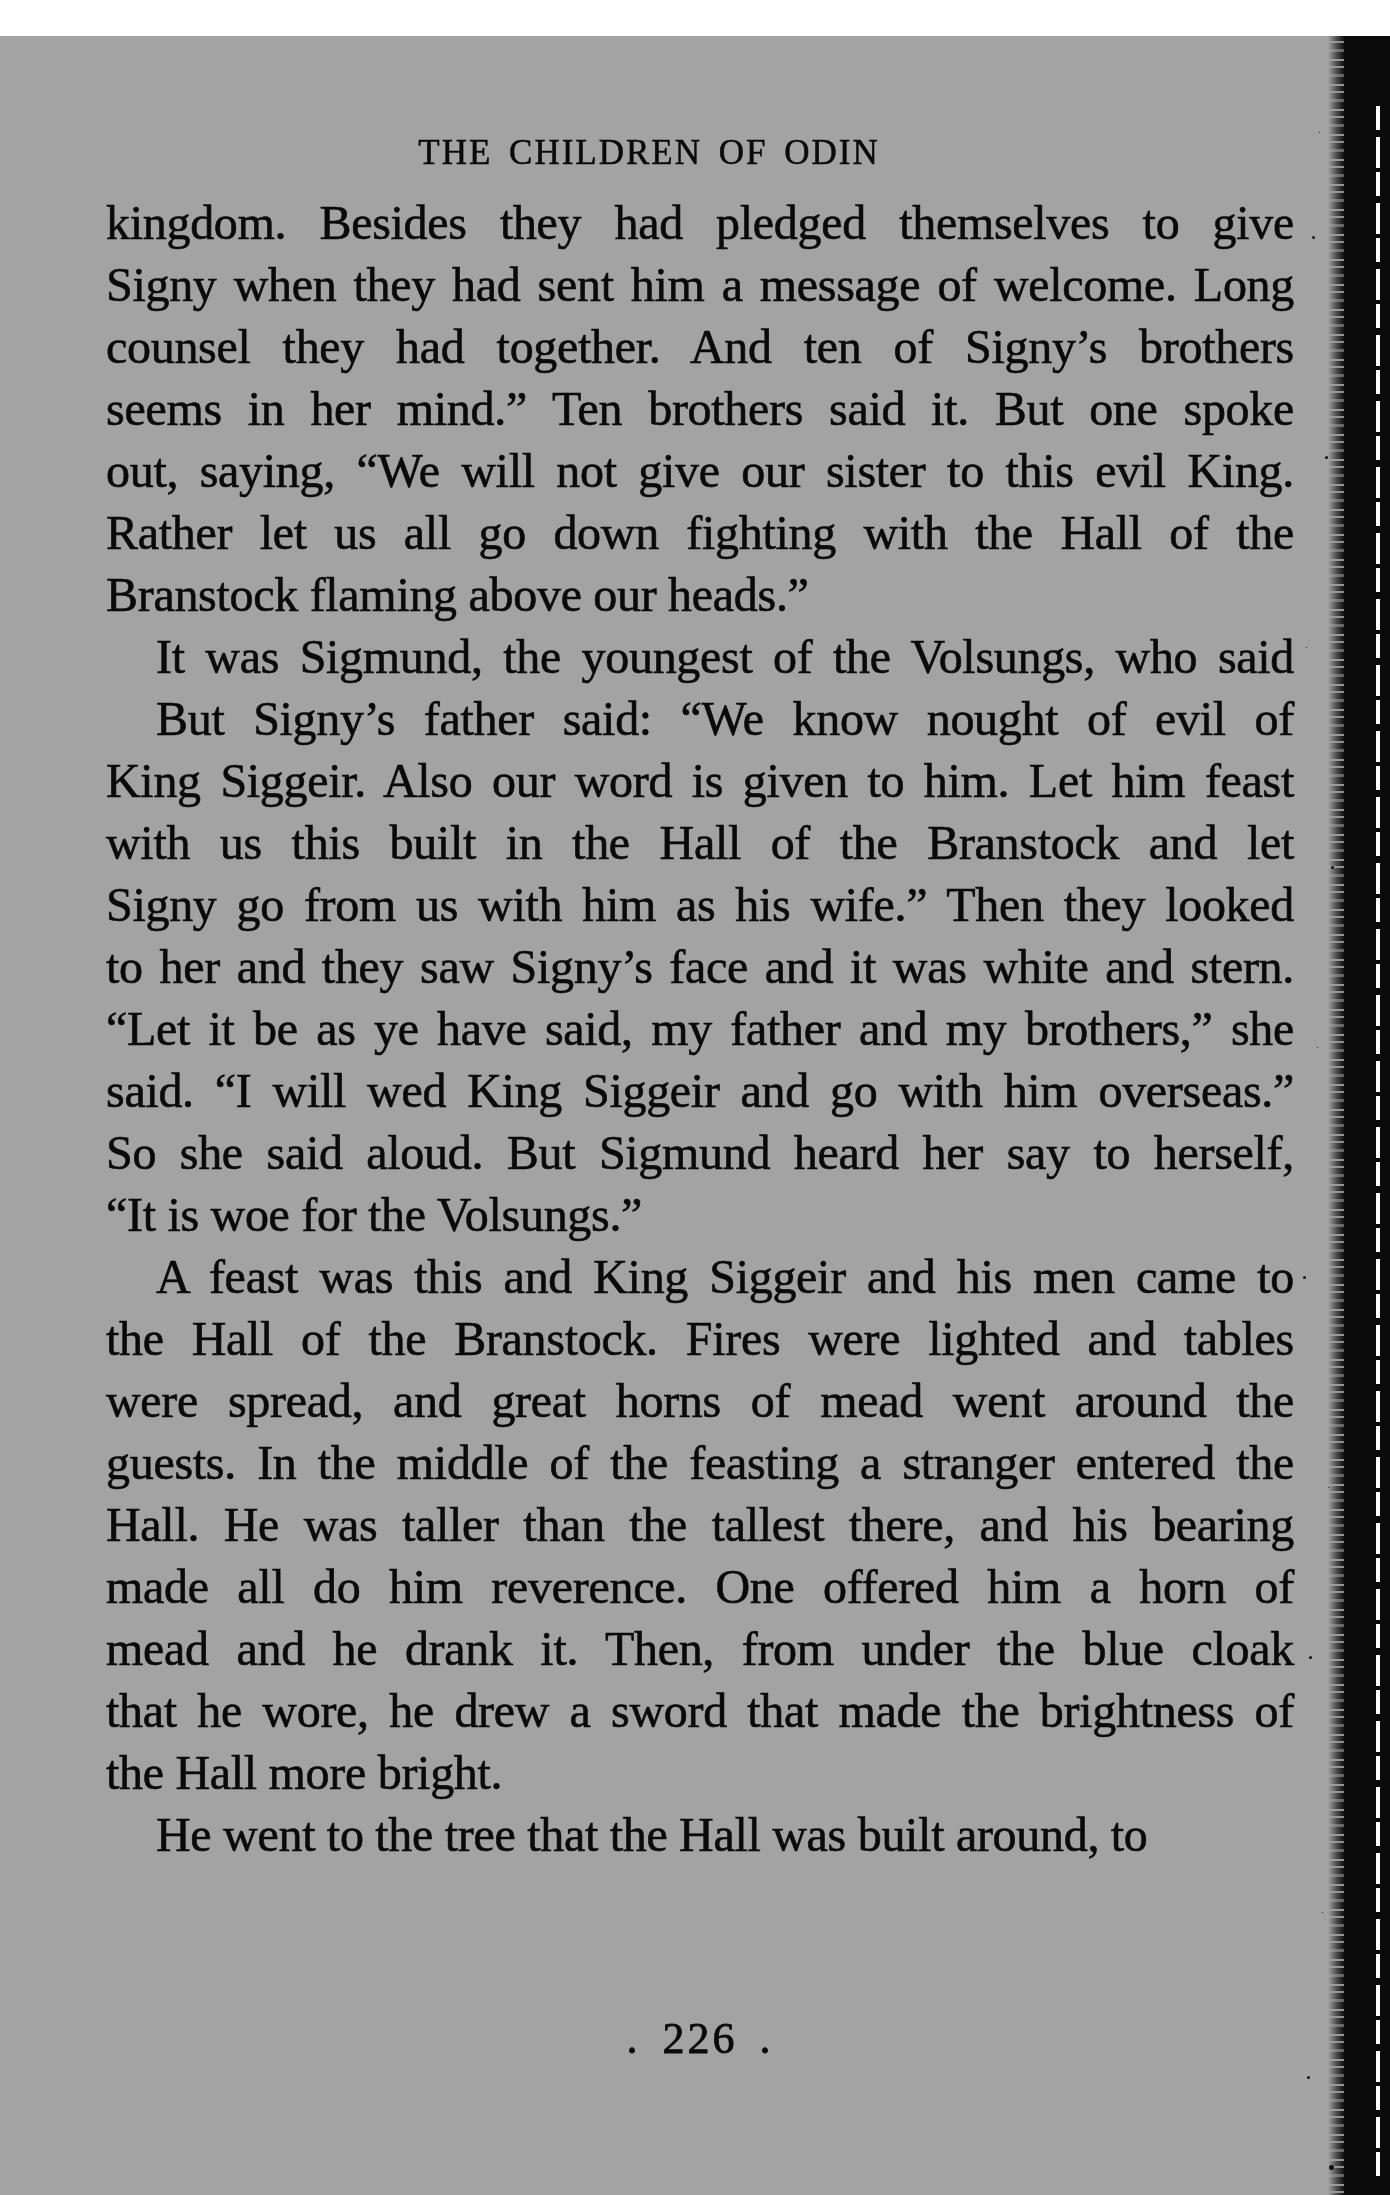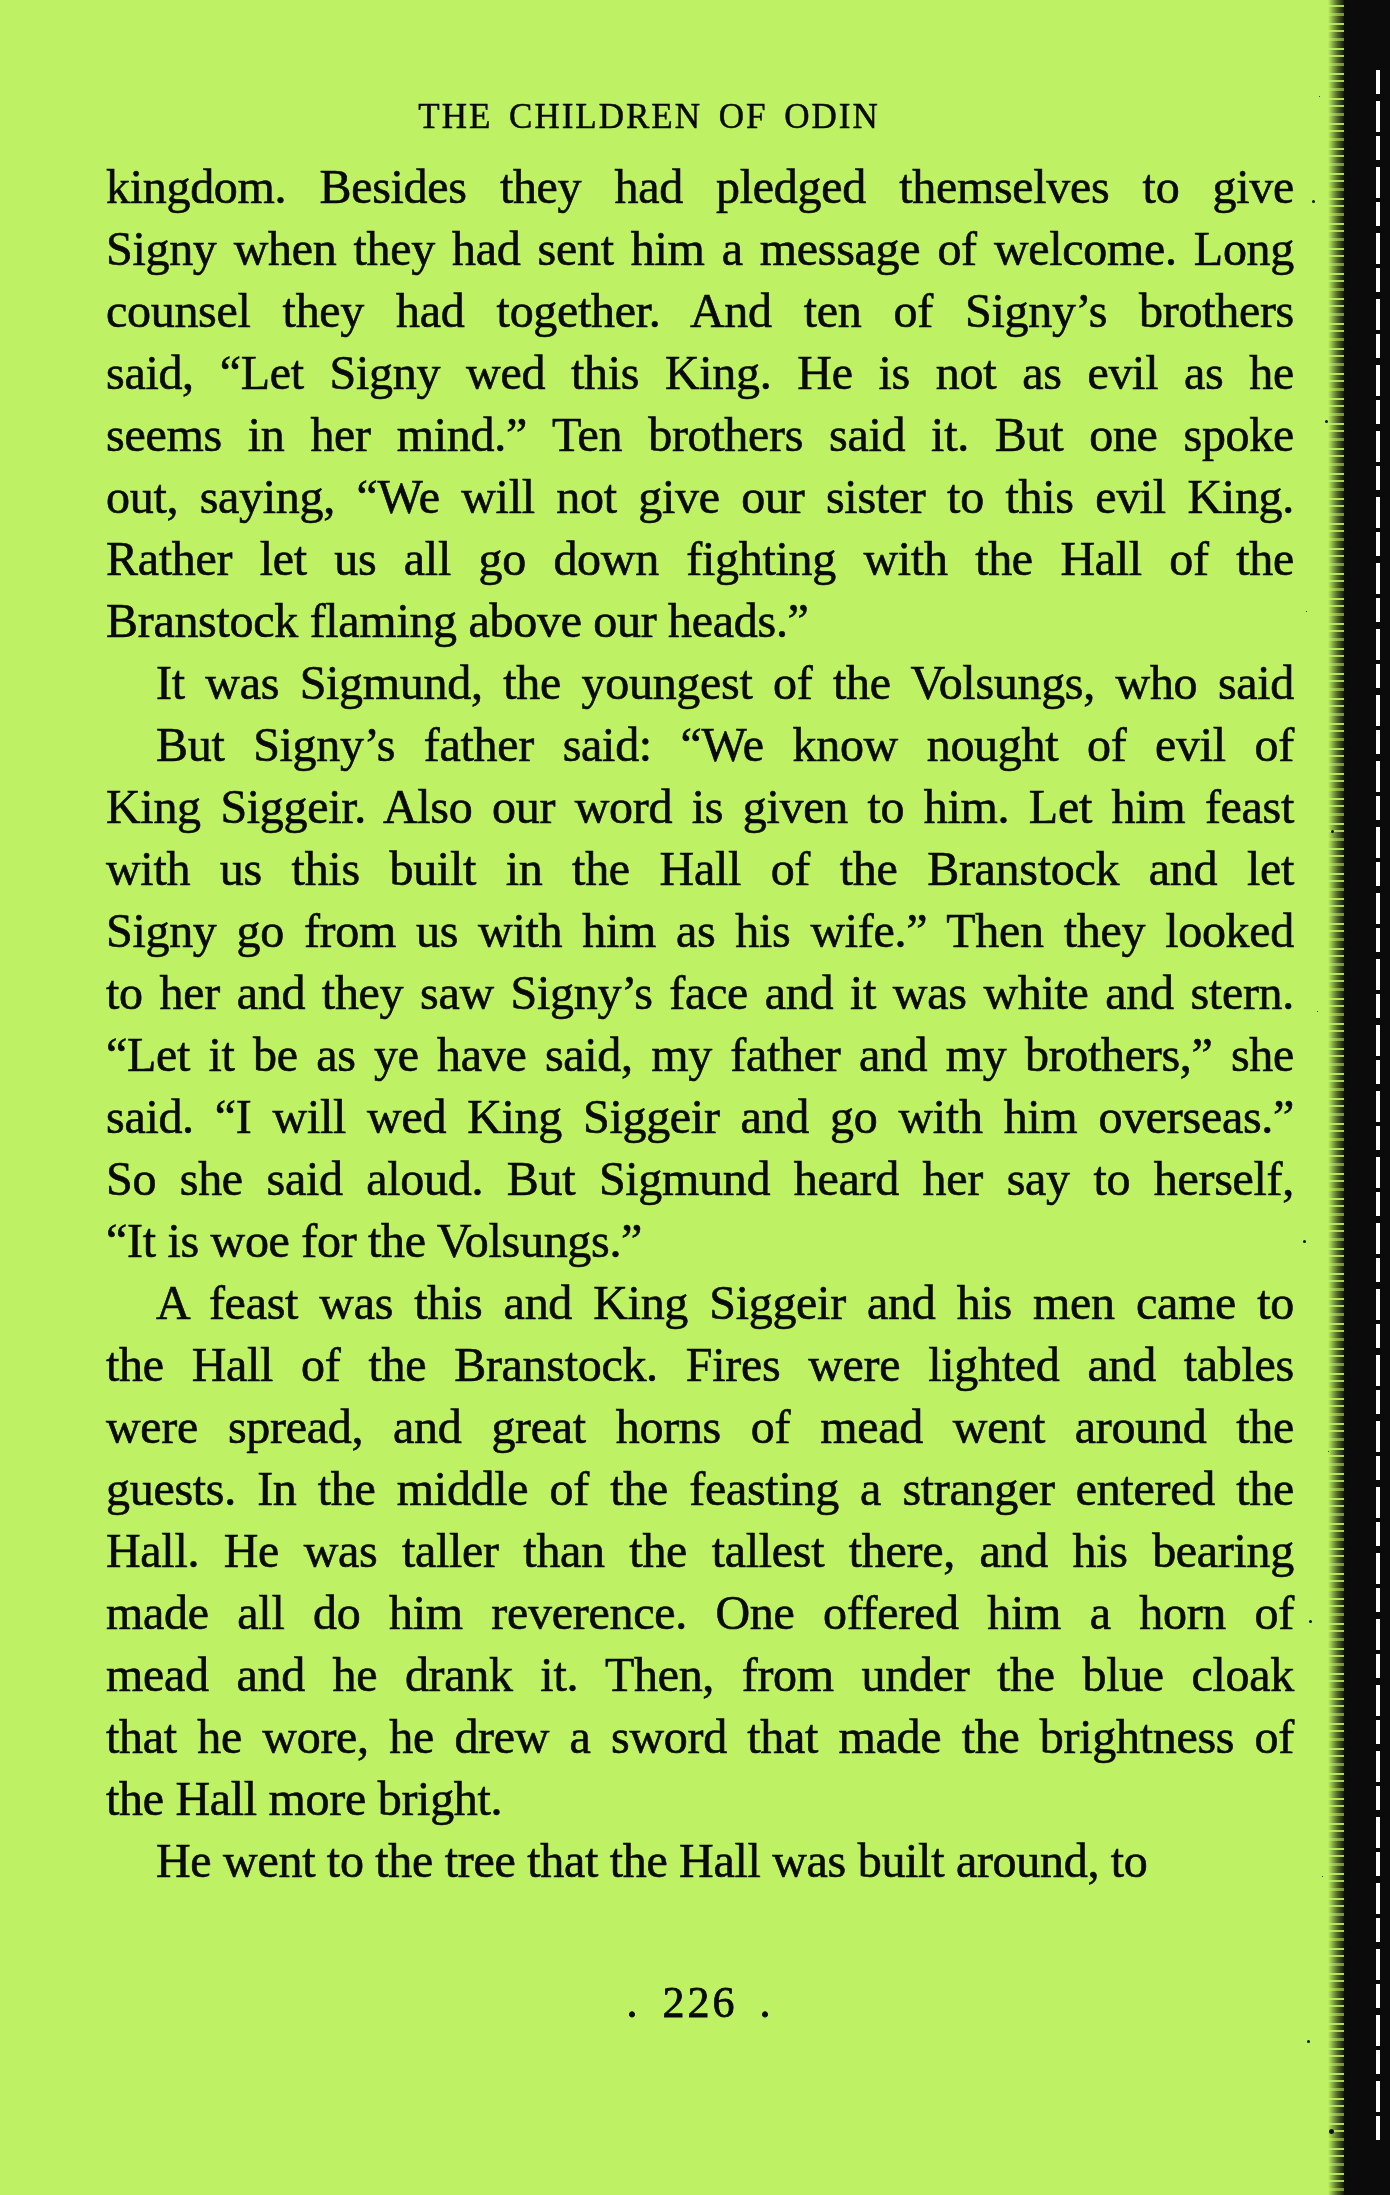--- a/index.html
+++ b/index.html
@@ -11,21 +11,22 @@
     width: 1390px;
     height: 2195px;
     position: relative;
     overflow: hidden;
     font-family: "Liberation Serif", serif;
     color: #0a0a0a;
   }
   .page {
     position: absolute;
     inset: 0;
-    background: #bef264;
+    background: #a3a3a3;
+    margin-top: 36px;
   }
   .running-header {
     position: absolute;
     top: 95px;
     left: 0;
     width: 1298px;
     height: 44px;
     line-height: 44px;
     text-align: center;
     font-size: 35px;
@@ -139,21 +140,20 @@
 <body style="background: rgb(255, 255, 255); color: rgb(10, 10, 10);">
 
 <div class="page">
 
   <div class="running-header">THE CHILDREN OF ODIN</div>
 
   <div class="text-block" id="text-block">
       <div class="line">kingdom. Besides they had pledged themselves to give</div>
       <div class="line">Signy when they had sent him a message of welcome. Long</div>
       <div class="line">counsel they had together. And ten of Signy’s brothers</div>
-      <div class="line">said, “Let Signy wed this King. He is not as evil as he</div>
       <div class="line">seems in her mind.” Ten brothers said it. But one spoke</div>
       <div class="line">out, saying, “We will not give our sister to this evil King.</div>
       <div class="line">Rather let us all go down fighting with the Hall of the</div>
       <div class="line last">Branstock flaming above our heads.”</div>
       <div class="line indent">It was Sigmund, the youngest of the Volsungs, who said</div>
       <div class="line indent">But Signy’s father said: “We know nought of evil of</div>
       <div class="line">King Siggeir. Also our word is given to him. Let him feast</div>
       <div class="line">with us this built in the Hall of the Branstock and let</div>
       <div class="line">Signy go from us with him as his wife.” Then they looked</div>
       <div class="line">to her and they saw Signy’s face and it was white and stern.</div>

